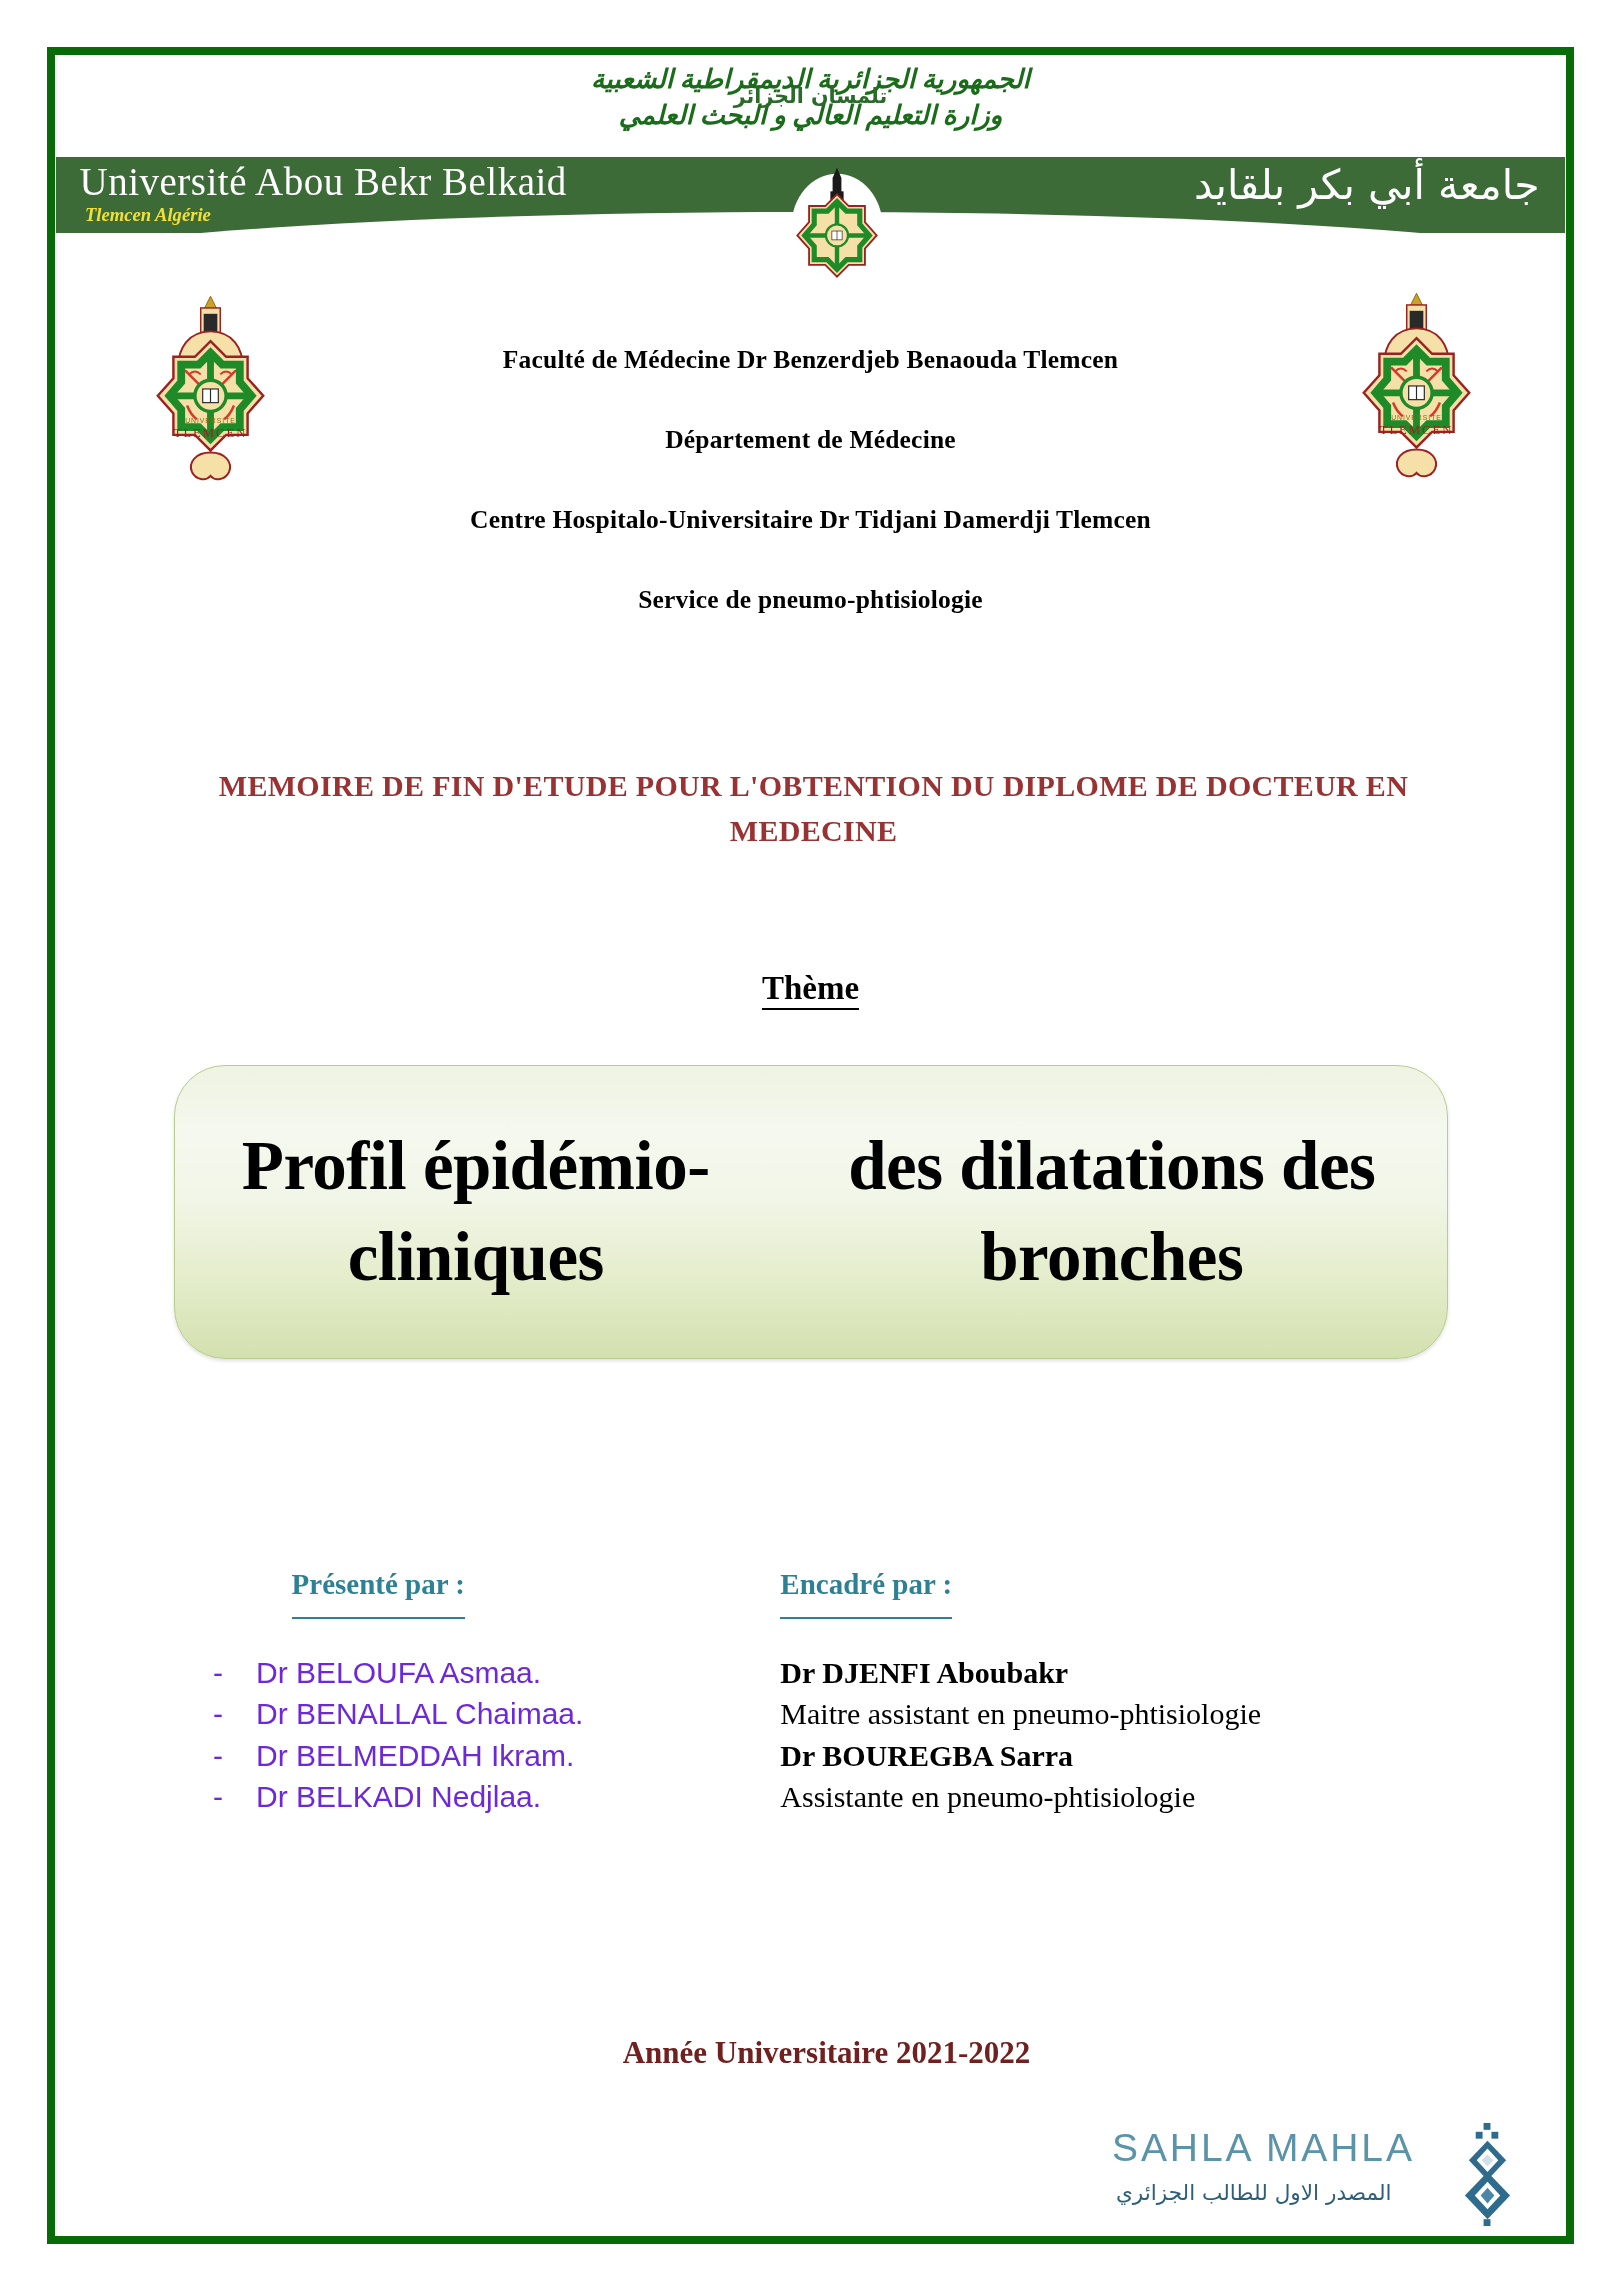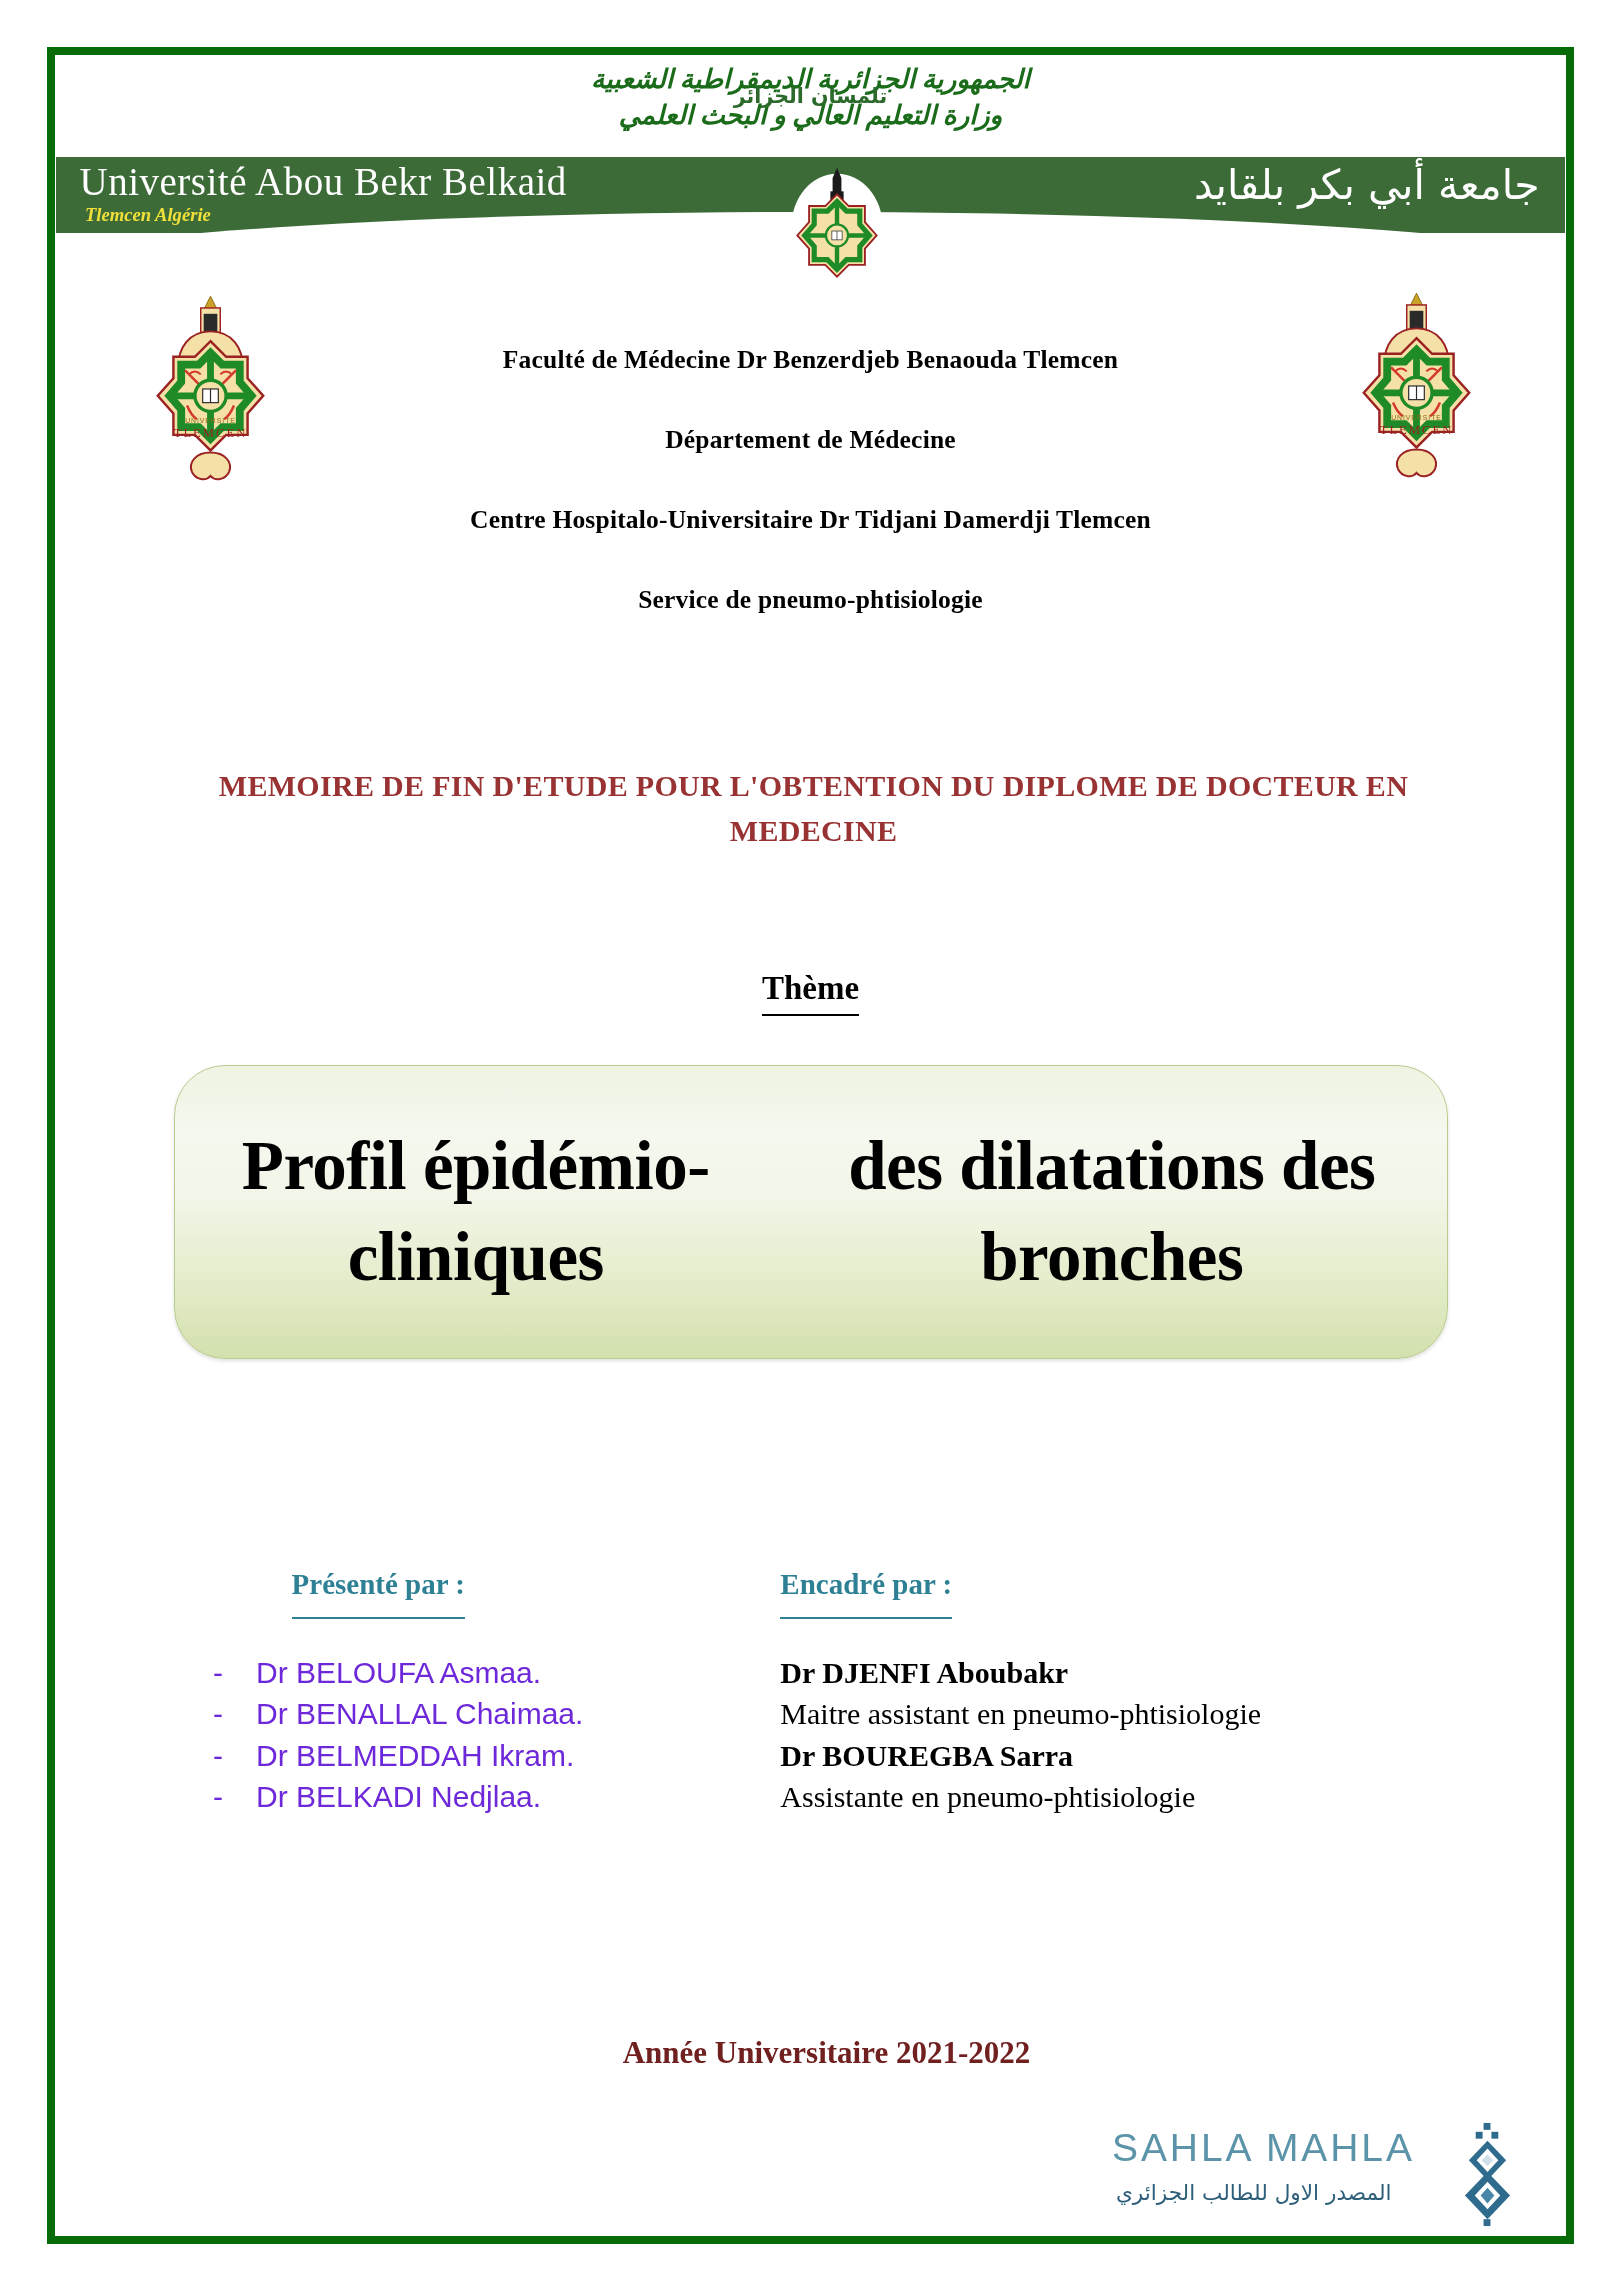--- a/index.html
+++ b/index.html
@@ -168,21 +168,21 @@
     top: 970px;
     width: 1621px;
     text-align: center;
     font-family: "Liberation Serif", serif;
     font-weight: bold;
     font-size: 33px;
     color: #000000;
   }
   .theme-label span {
     border-bottom: 2.9px solid #000;
-    padding-bottom: 8px;
+    padding-bottom: 2px;
     margin-top: 44px;
   }
 
   
   .title-box {
     position: absolute;
     left: 174px;
     top: 1065px;
     width: 1274px;
     height: 294px;

